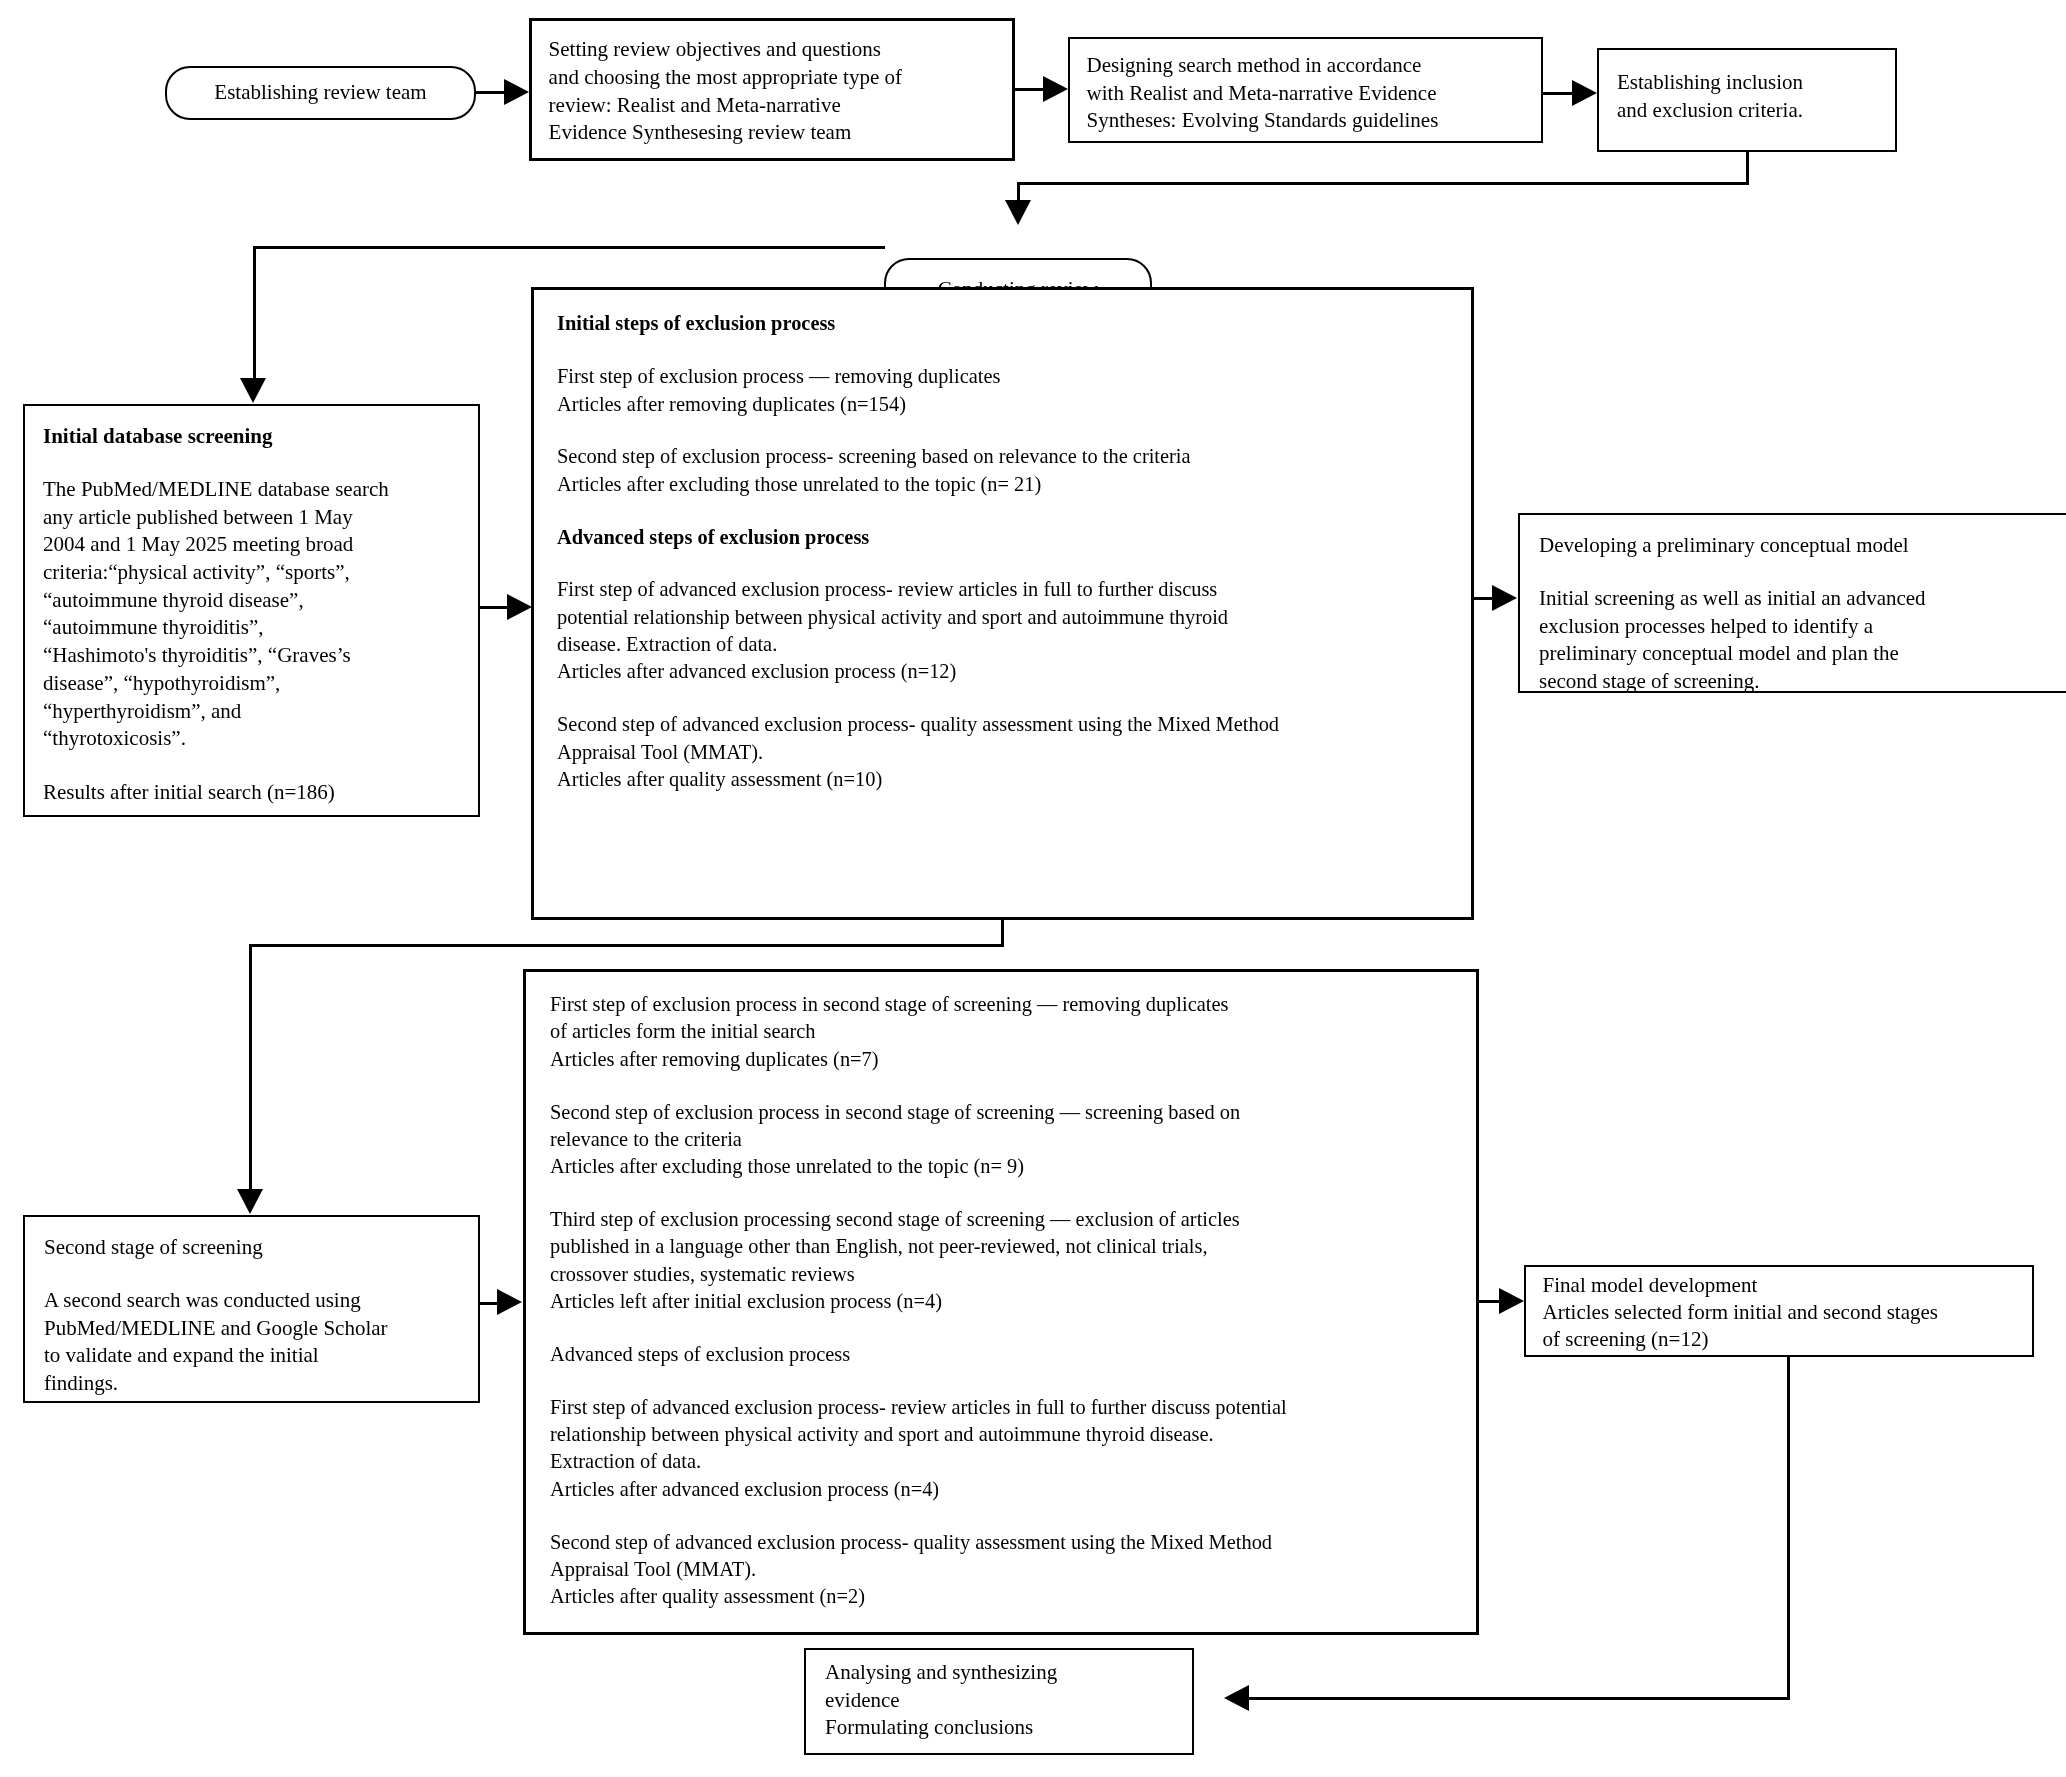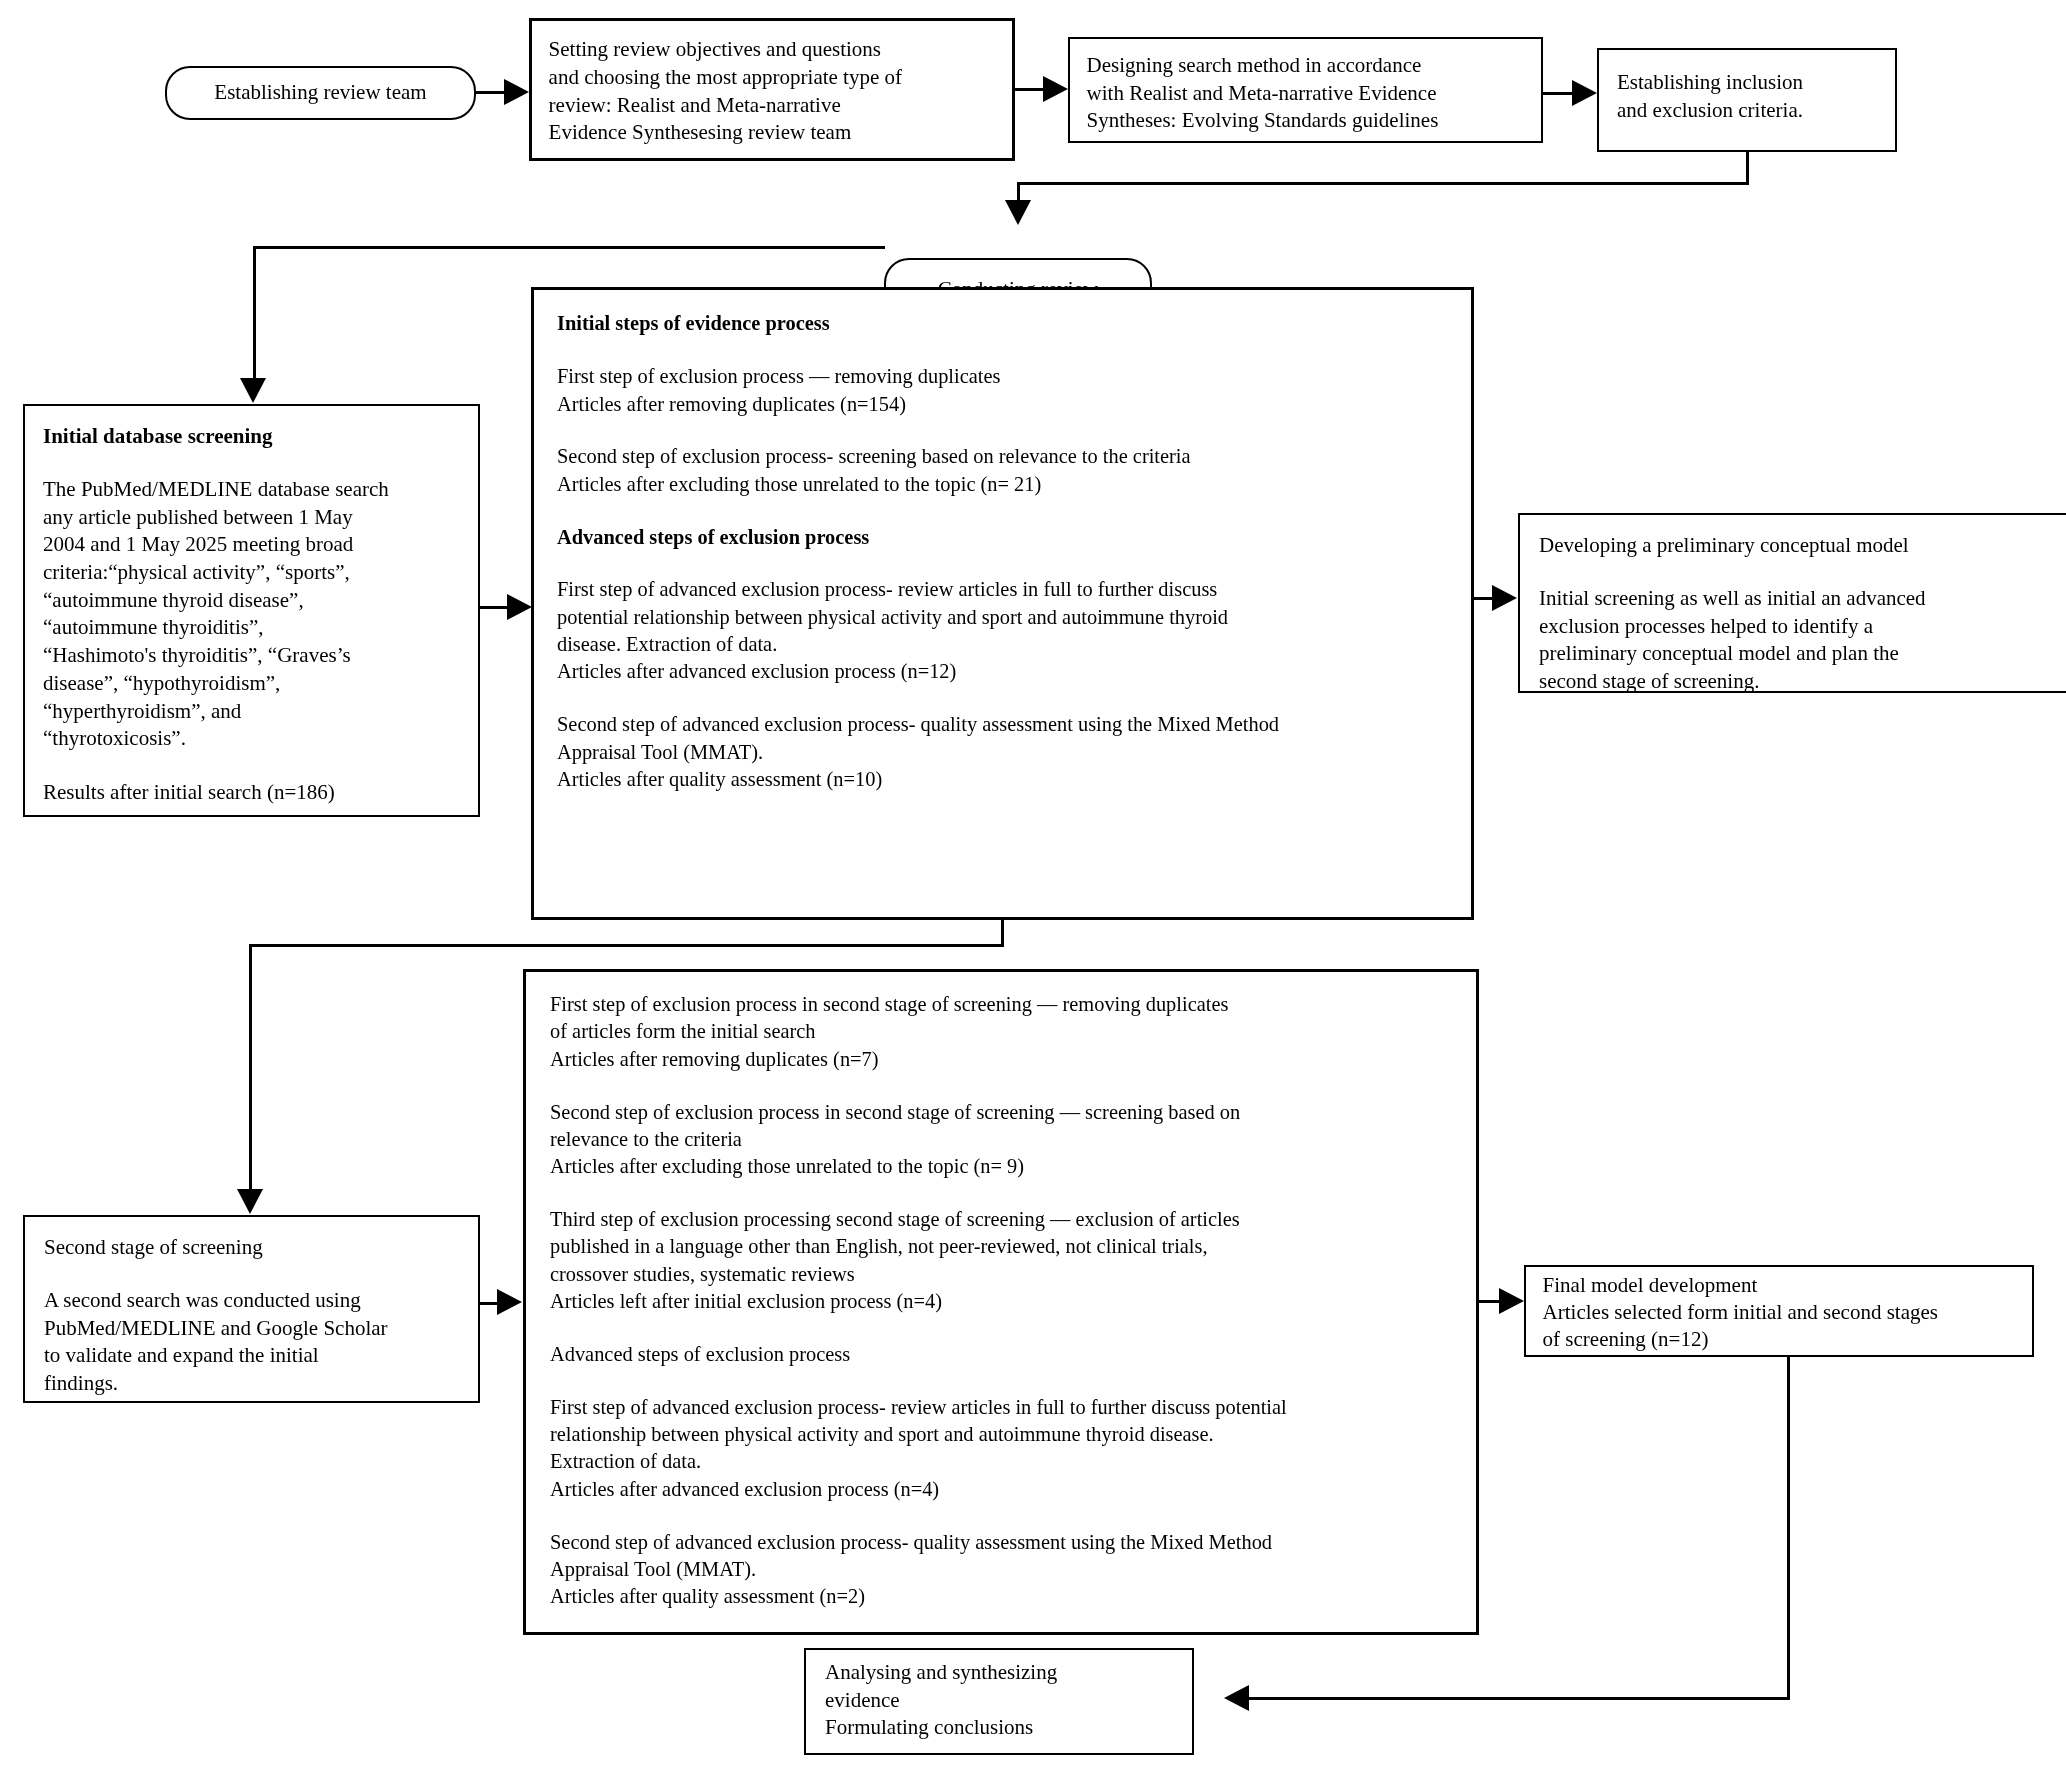--- a/index.html
+++ b/index.html
@@ -92,21 +92,21 @@
 
   <div class="box" style="left:23px; top:1215px; width:457px; height:188px; padding:16.6px 19px;">
     <span class="txt mb">Second stage of screening</span>
     <span class="txt">A second search was conducted using
 PubMed/MEDLINE and Google Scholar
 to validate and expand the initial
 findings.</span>
   </div>
 
   <div class="box thick mid" style="left:531px; top:287px; width:943px; height:633px; padding:20.4px 23px;">
-    <span class="txt b mb">Initial steps of evidence process</span>
+    <span class="txt b mb">Initial steps of exclusion process</span>
     <span class="txt mb">First step of exclusion process — removing duplicates
 Articles after removing duplicates (n=154)</span>
     <span class="txt mb">Second step of exclusion process- screening based on relevance to the criteria
 Articles after excluding those unrelated to the topic (n= 21)</span>
     <span class="txt b mb">Advanced steps of exclusion process</span>
     <span class="txt mb">First step of advanced exclusion process- review articles in full to further discuss
 potential relationship between physical activity and sport and autoimmune thyroid
 disease. Extraction of data.
 Articles after advanced exclusion process (n=12)</span>
     <span class="txt">Second step of advanced exclusion process- quality assessment using the Mixed Method

